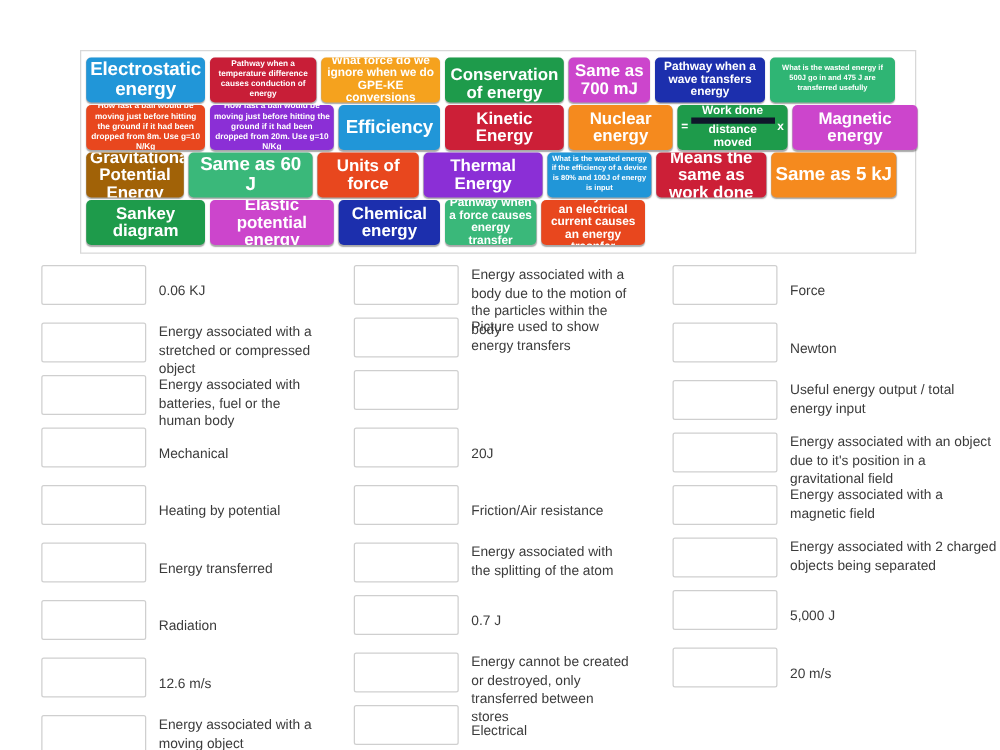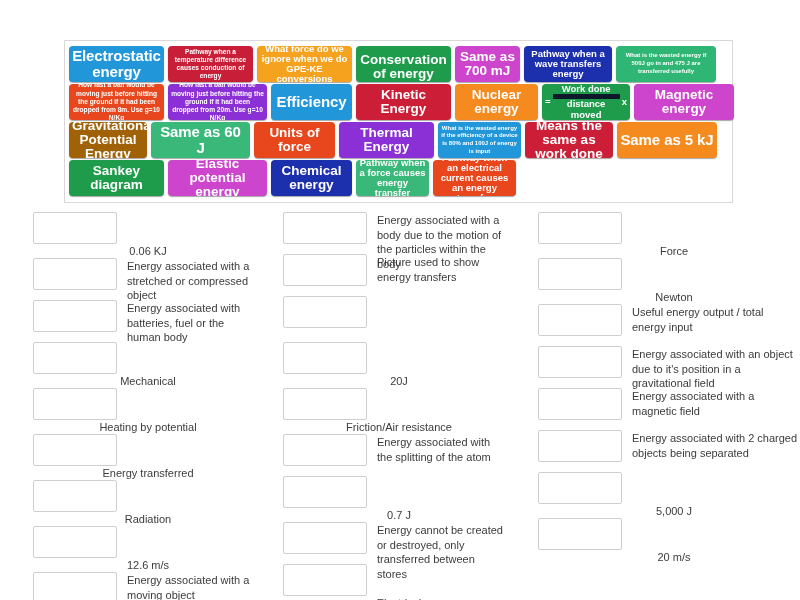--- a/index.html
+++ b/index.html
@@ -131,21 +131,21 @@
   .answer-text {
     flex: 1 1 auto;
     padding-left: 10px;
     font-size: 11px;
     line-height: 1.33;
     color: #3b3b3b;
     font-family: "Liberation Sans", sans-serif;
     padding-top: 1px;
   }
 
-  .pair.h1 { height: 42px; flex-direction: column; }
+  .pair.h1 { height: 42px; }
   .pair.h2 { height: 38px; }
   .pair.h3 { height: 38px; }
 
   .pair.center .answer-text { align-self: center; padding-top: 0; }
 </style>
 </head>
 <body>
 
 <div id="app">
 

